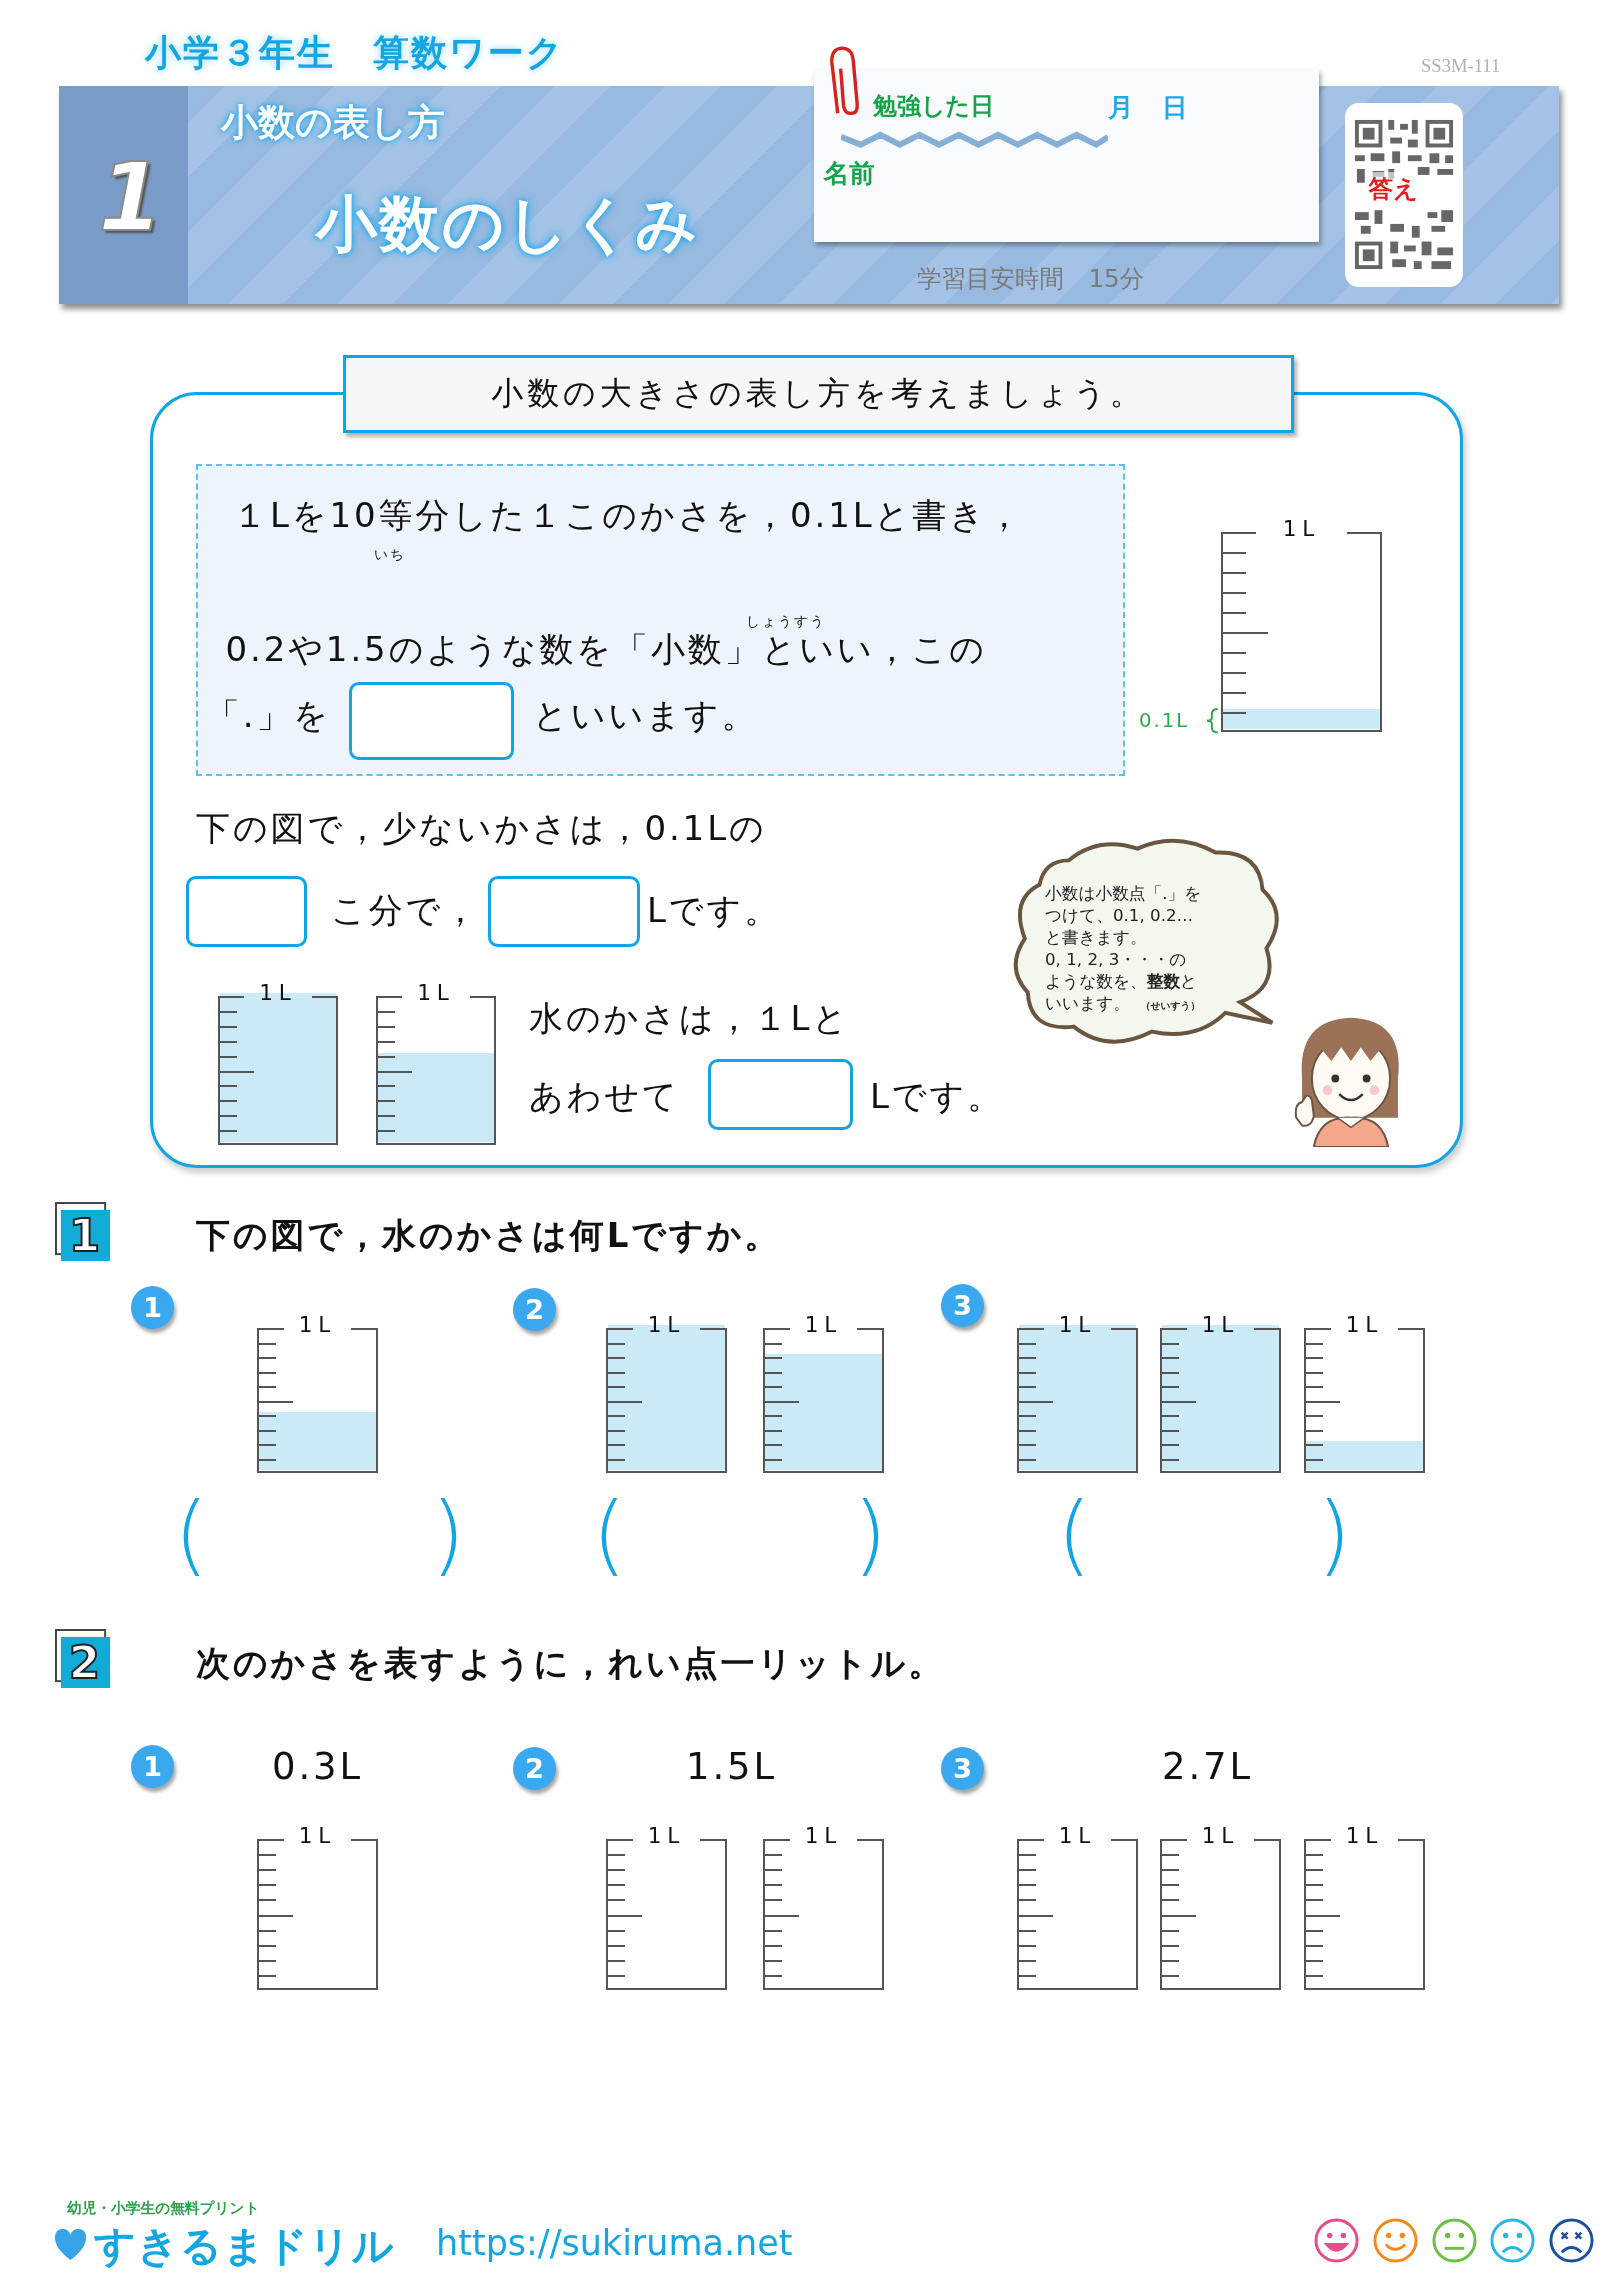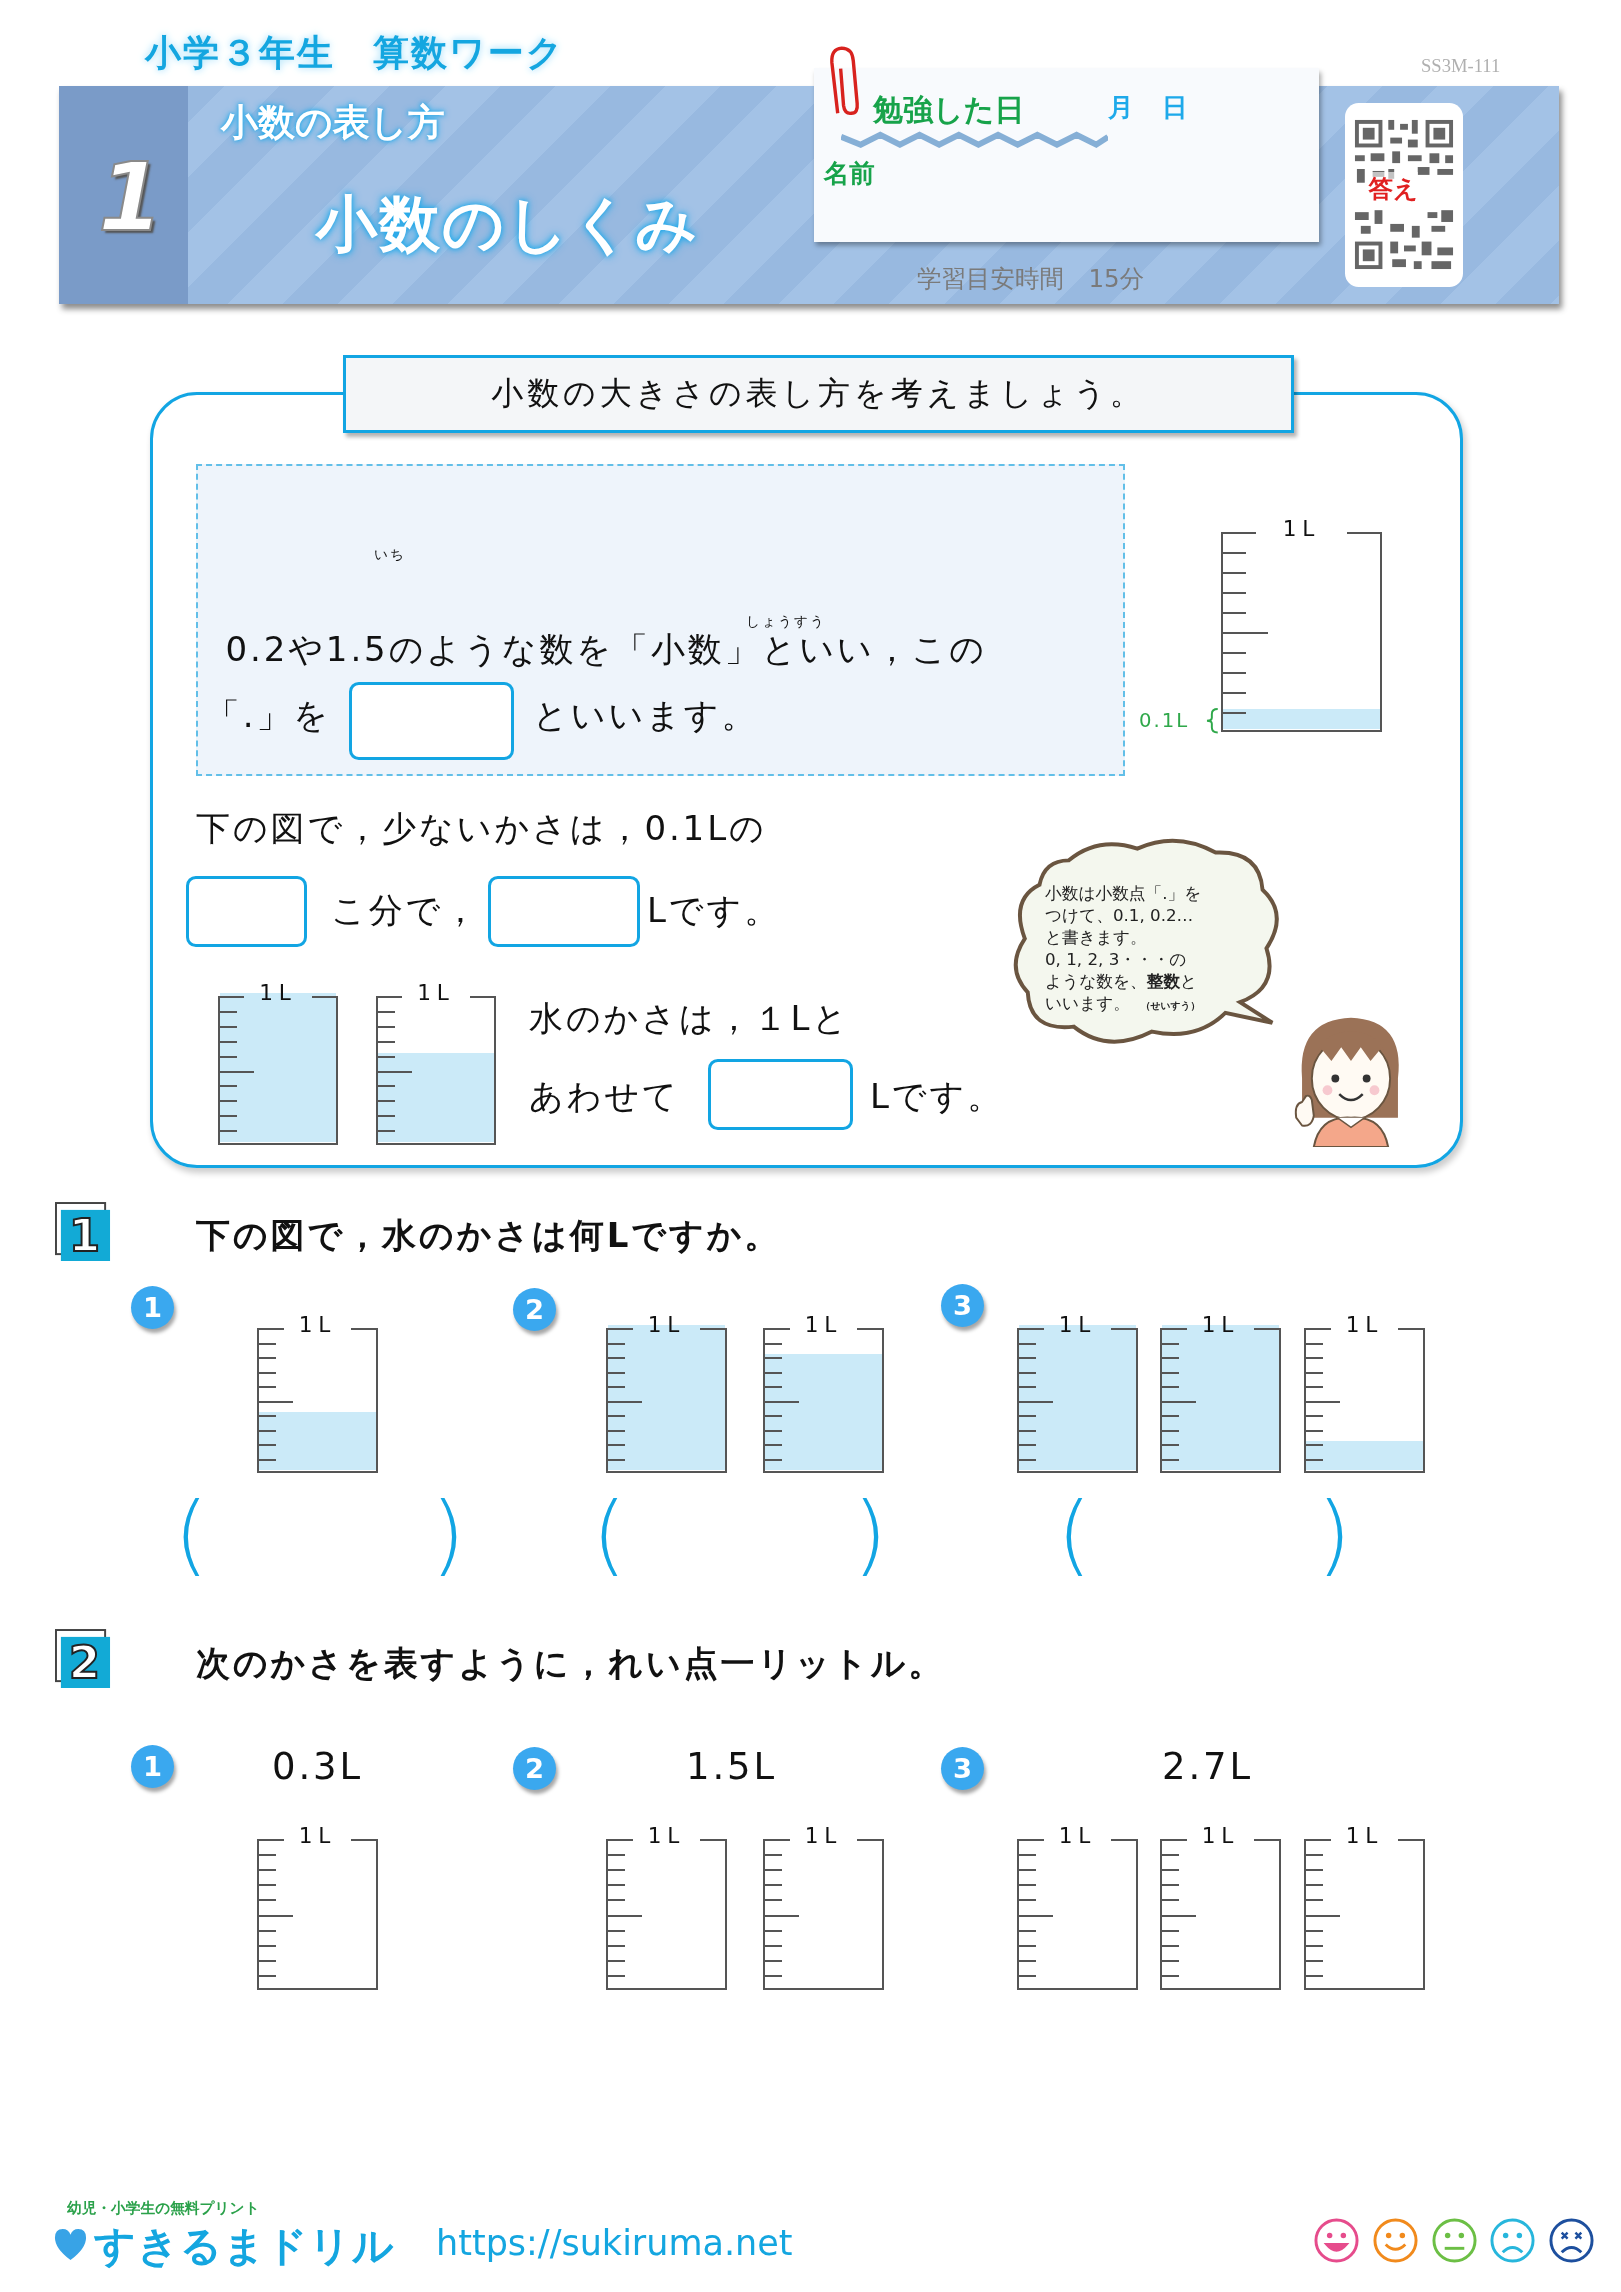--- a/index.html
+++ b/index.html
@@ -17,21 +17,21 @@
   .banner-left { left: 0; top: 0; width: 129px; height: 218px; background: #7a9bc8; }
   .unit-num { left: 39px; top: 57px; font-size: 94px; font-weight: bold; font-style: italic; color: #fff;
     -webkit-text-stroke: 2px #8a8a8a; text-shadow: 2.9px 2.9px 2px #555; font-family: "DejaVu Sans", sans-serif; }
   .subtitle { left: 162px; top: 11.8px; font-size: 37px; font-weight: bold; color: #fff;
     text-shadow: 0 0 7.8px #1ea9ea, 0 0 3.9px #1ea9ea; text-align: right; }
   .main-title { left: 257px; top: 98px; font-size: 61px; font-weight: bold; color: #fff;
     letter-spacing: 2px; text-shadow: 0 0 9.8px #1ea9ea, 0 0 4.9px #1ea9ea; }
   .study-card { left: 755px; top: -17.6px; width: 505px; height: 174px; background: #f8fafd;
     box-shadow: 2px 3.9px 4.9px rgba(0,0,0,0.35); }
   .clip { left: 13.7px; top: -23.5px; width: 35px; height: 84px; }
-  .study-date { left: 59px; top: 21.6px; font-size: 30px; font-weight: bold; color: #17a34a; }
+  .study-date { left: 59px; top: 21.6px; font-size: 24px; font-weight: bold; color: #17a34a; }
   .month { left: 294px; top: 21.6px; font-size: 25.5px; font-weight: bold; color: #1ea9ea; }
   .day { left: 348px; top: 21.6px; font-size: 25.5px; font-weight: bold; color: #1ea9ea; }
   .wave { left: 27.4px; top: 61px; width: 267px; height: 21.6px; }
   .name-label { left: 9.8px; top: 88px; font-size: 25.5px; font-weight: bold; color: #17a34a; }
   .study-time { left: 858px; top: 176px; font-size: 24.5px; color: #7a7a7a; white-space: pre; }
   .qr-box { left: 1286px; top: 16.7px; width: 118px; height: 184px; background: #fff; border-radius: 13.7px; }
   .qr { left: 7.8px; top: 13.7px; width: 102px; height: 157px; }
   .qr-answer { left: 23.5px; top: 69px; font-size: 24.5px; font-weight: bold; color: #e02020; background: rgba(255,255,255,0.6); }
 
   
@@ -158,20 +158,21 @@
       </g>
     </svg>
     <span class="abs qr-answer">答え</span>
   </div>
 </div>
 
 <div class="abs intro-box"></div>
 <div class="abs intro-title">小数の大きさの表し方を考えましょう。</div>
 
 <div class="abs explain">
+  <span class="line" style="left:35px; top:27.4px;">１Lを10等分した１このかさを，0.1Lと書き，</span>
   <span class="ruby" style="left:176px; top:80px;">いち</span>
   <span class="ruby" style="left:508px; top:147px;margin-left:40px;">しょうすう</span>
   <span class="line" style="left:27.4px; top:161px;">0.2や1.5のような数を「小数」といい，この</span>
   <span class="line" style="left:7.8px; top:227px;">「.」を</span>
   <div class="blank" style="left:151px; top:216px; width:165px; height:78px;"></div>
   <span class="line" style="left:335px; top:227px;">といいます。</span>
 </div>
 
 <div class="beaker" style="left:1221px; top:532px; width:161px; height:200px;">
   <div class="water" style="height:10%;"></div>

